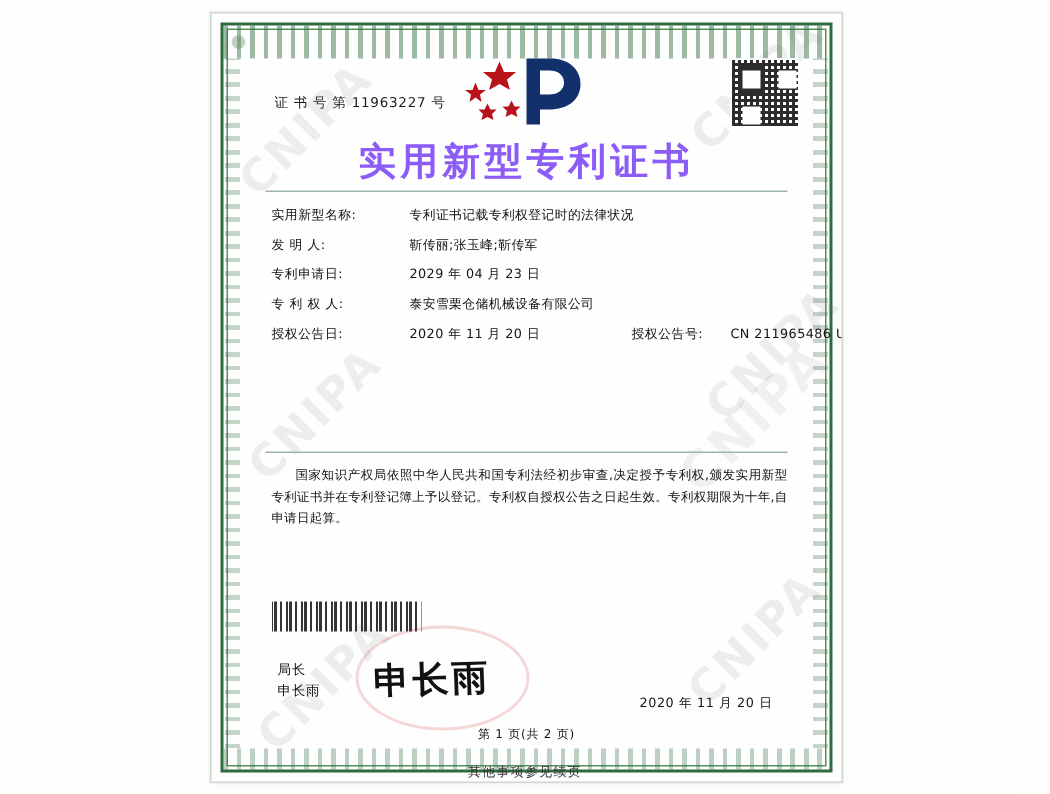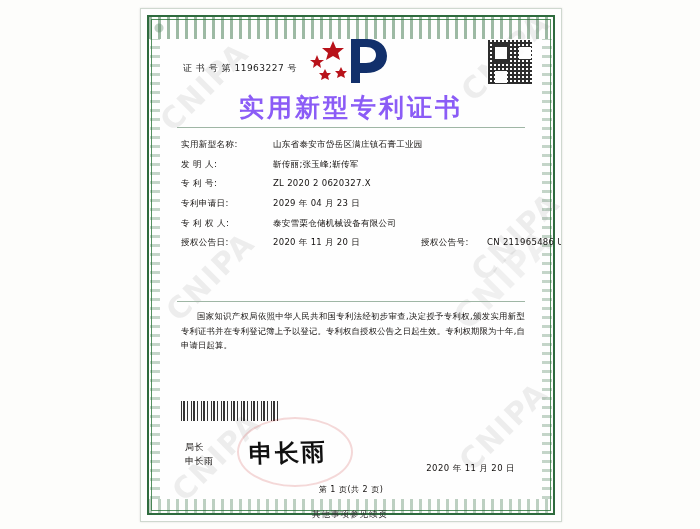--- a/index.html
+++ b/index.html
@@ -359,32 +359,28 @@
 
     <div class="qr"></div>
 
     <div class="title">实用新型专利证书</div>
     <div class="title-rule"></div>
 
     <div class="fields">
 
       <div class="row">
         <div class="lbl">实用新型名称:</div>
-        <div class="val">山东省泰安市岱岳区满庄镇石膏工业园</div>
+        <div class="val">专利证书记载专利权登记时的法律状况</div>
       </div>
 
       <div class="row">
         <div class="lbl">发 明 人:</div>
         <div class="val">靳传丽;张玉峰;靳传军</div>
       </div>
 
-      <div class="row">
-        <div class="lbl">专 利 号:</div>
-        <div class="val">ZL 2020 2 0620327.X</div>
-      </div>
 
       <div class="row">
         <div class="lbl">专利申请日:</div>
         <div class="val">2029 年 04 月 23 日</div>
       </div>
 
       <div class="row">
         <div class="lbl">专 利 权 人:</div>
         <div class="val">泰安雪栗仓储机械设备有限公司</div>
       </div>

